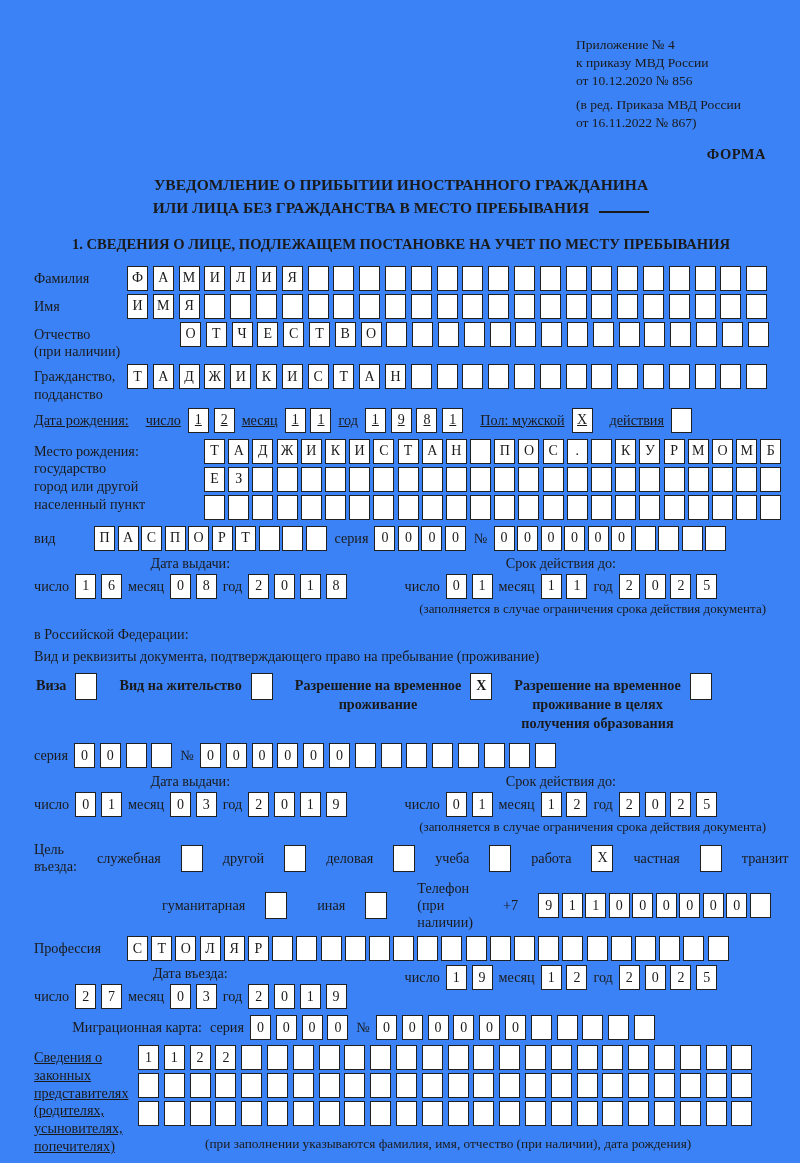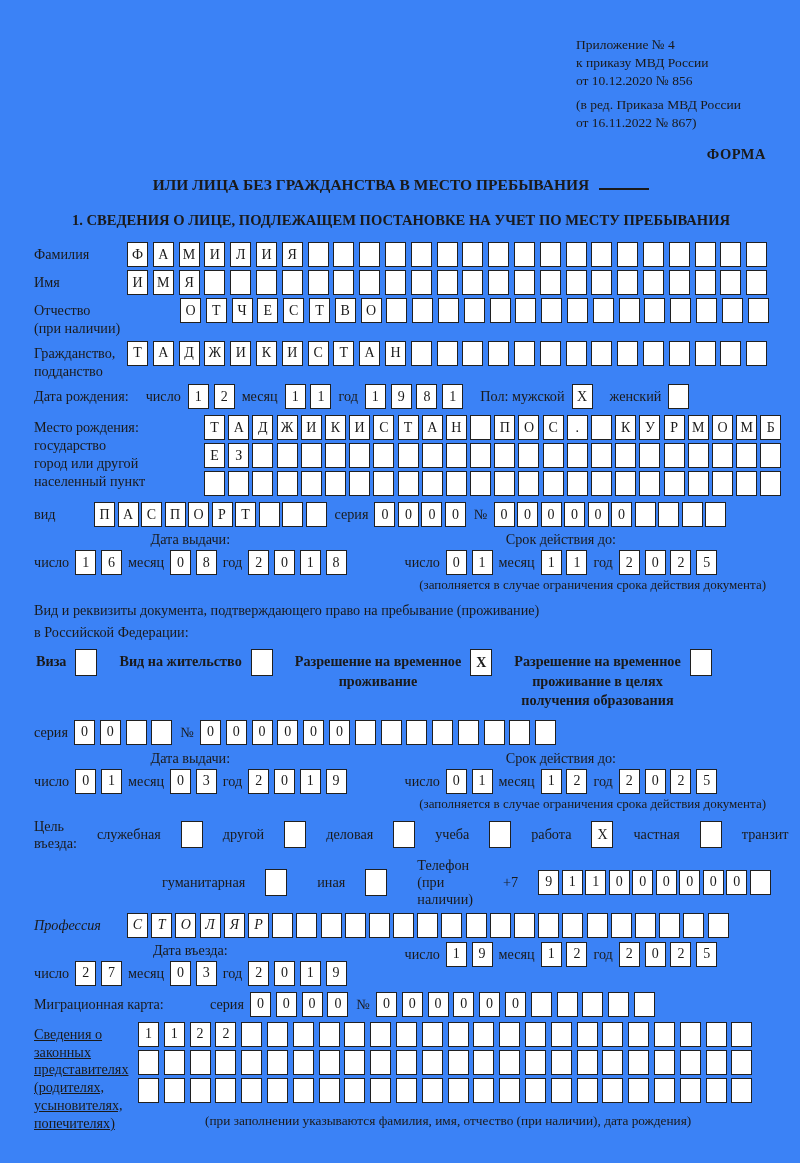--- a/index.html
+++ b/index.html
@@ -50,41 +50,42 @@
   .options-row { display:flex; align-items:flex-start; margin:6px 0 10px 2px;font-weight:bold; }
   .option { display:flex; align-items:flex-start; gap:9px; }
   .option + .option { margin-left:22px; }
   .olabel { font-size:14.2px; line-height:1.35; padding-top:3px; }
   .olabel.c { white-space:pre-line; text-align:center; }
 
   .purpose-line { display:flex; align-items:center; gap:20px; font-size:14.2px; margin-bottom:5px; }
   .purpose-line2 { margin-left:128px; }
 
   .rep-note { font-size:13.3px; margin-top:10px; margin-left:6px; }
-  .mt6 { margin-top:6px; } .mt4 { margin-top:4px; }
+  .mt6 { margin-top:6px; } .mt4 { margin-top:4px;text-decoration:underline; }
   .doc-heading { text-align:center; font-weight:bold; font-size:14.4px; margin:2px 0 3px 0; }
 </style>
 </head>
 <body>
 
 <div class="page">
 
   <div class="appendix">
     <div>Приложение № 4</div>
     <div>к приказу МВД России</div>
     <div>от 10.12.2020 № 856</div>
     <div class="rev">
       <div>(в ред. Приказа МВД России</div>
       <div>от 16.11.2022 № 867)</div>
     </div>
   </div>
 
   <div class="forma">ФОРМА</div>
 
   <div class="title">
+    <div>УВЕДОМЛЕНИЕ О ПРИБЫТИИ ИНОСТРАННОГО ГРАЖДАНИНА</div>
     <div>
       <span>ИЛИ ЛИЦА БЕЗ ГРАЖДАНСТВА В МЕСТО ПРЕБЫВАНИЯ</span><span class="blank"></span>
     </div>
   </div>
 
   <div class="sec-heading">1. СВЕДЕНИЯ О ЛИЦЕ, ПОДЛЕЖАЩЕМ ПОСТАНОВКЕ НА УЧЕТ ПО МЕСТУ ПРЕБЫВАНИЯ</div>
 
   <div class="form-body">
 
     <div class="row">
@@ -229,21 +230,21 @@
         </span>
       <span>год</span>
       <span class="boxes">
           <span class="box">1</span>
           <span class="box">9</span>
           <span class="box">8</span>
           <span class="box">1</span>
         </span>
       <span class="gap14">Пол: мужской</span>
       <span class="box">X</span>
-      <span class="gap14">женский</span>
+      <span class="gap14">действия</span>
       <span class="box"></span>
     </div>
 
     <div class="row">
       <span class="lbl w168">
         <span style="display:block">Место рождения:</span>
         <span style="display:block">государство</span>
         <span style="display:block">город или другой</span>
         <span style="display:block">населенный пункт</span>
       </span>
@@ -408,22 +409,22 @@
               <span class="box">0</span>
               <span class="box">2</span>
               <span class="box">5</span>
             </span>
         </div>
       </div>
     </div>
     <div class="note">(заполняется в случае ограничения срока действия документа)</div>
 
     <div class="intro">
+      <div>в Российской Федерации:</div>
       <div>Вид и реквизиты документа, подтверждающего право на пребывание (проживание)</div>
-      <div>в Российской Федерации:</div>
     </div>
 
     <div class="options-row">
       <div class="option">
         <span class="olabel">Виза</span>
         <span class="box cb"></span>
       </div>
       <div class="option">
         <span class="olabel">Вид на жительство</span>
         <span class="box cb"></span>
@@ -549,21 +550,21 @@
           <span class="box">0</span>
           <span class="box">0</span>
           <span class="box">0</span>
           <span class="box">0</span>
           <span class="box">0</span>
           <span class="box">0</span>
           <span class="box"></span>
         </span>
     </div>
 
-    <div class="row" style="margin-bottom:4px;font-style:italic;">
+    <div class="row" style="margin-bottom:4px;">
       <span class="lbl w93">Профессия</span>
       <span class="boxes snug">
           <span class="box">С</span>
           <span class="box">Т</span>
           <span class="box">О</span>
           <span class="box">Л</span>
           <span class="box">Я</span>
           <span class="box">Р</span>
           <span class="box"></span>
           <span class="box"></span>
@@ -626,21 +627,21 @@
           <span class="boxes">
               <span class="box">2</span>
               <span class="box">0</span>
               <span class="box">2</span>
               <span class="box">5</span>
             </span>
         </div>
       </div>
     </div>
 
-    <div class="row mt6" style="margin-bottom:5px;">
+    <div class="row mt6" style="margin-bottom:5px;text-align:right;">
       <span class="lbl" style="width:168px;">Миграционная карта:</span>
       <span class="mid">серия</span>
       <span class="boxes">
           <span class="box">0</span>
           <span class="box">0</span>
           <span class="box">0</span>
           <span class="box">0</span>
         </span>
       <span class="mid">№</span>
       <span class="boxes">

